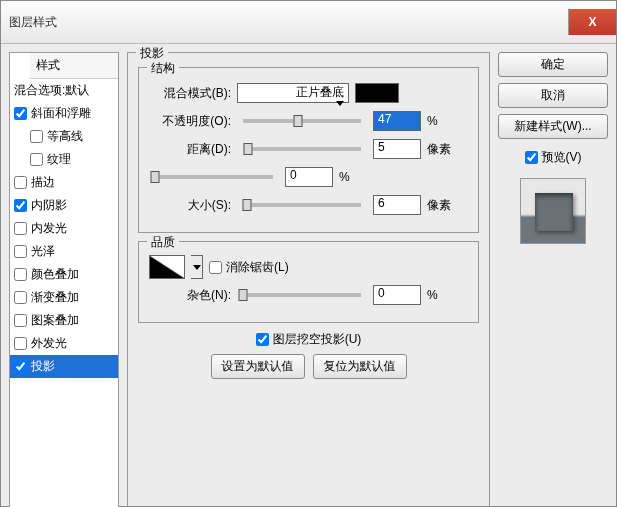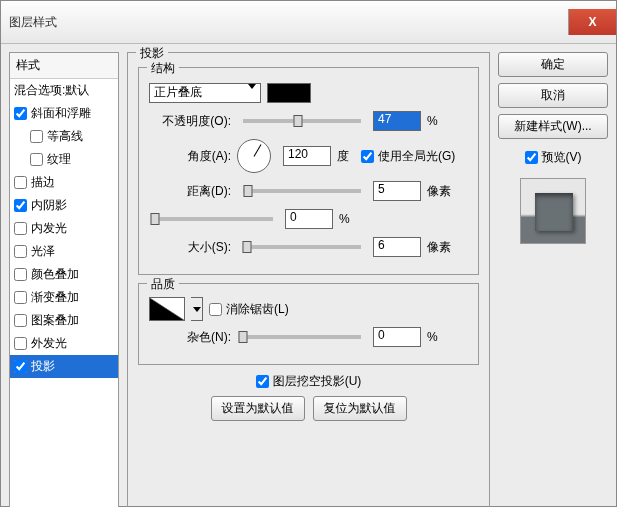--- a/index.html
+++ b/index.html
@@ -4,33 +4,33 @@
 <style>
 * { box-sizing: border-box; margin: 0; padding: 0; font-family: "Microsoft YaHei", SimSun, sans-serif; font-size: 12px; }
 body { background: #505458; width: 617px; height: 507px; overflow: hidden; }
 .dialog { background: #ececec; width: 617px; height: 507px; border: 1px solid #888; }
 .titlebar { height: 43px; background: linear-gradient(#fdfdfd,#e8e8e8); display: flex; align-items: center; border-bottom: 1px solid #bbb; }
 .titlebar-text { padding-left: 8px; color: #333; }
 .close-btn { margin-left: auto; width: 48px; height: 26px; background: linear-gradient(#d9553b,#c0392b); color: #fff; display: flex; align-items: center; justify-content: center; font-weight: bold; font-size: 14px; border-left: 1px solid #999; cursor: pointer; }
 .content { display: flex; padding: 8px; gap: 8px; height: calc(100% - 26px); }
 
 .styles-panel { width: 110px; border: 1px solid #999; background: #fff; }
-.styles-header { padding: 4px 6px; border-bottom: 1px solid #ccc; background: #f6f6f6; }
+.styles-header { padding: 4px 6px; border-bottom: 1px solid #ccc; background: #f6f6f6; margin-left: 20px; }
 .style-item { padding: 3px 4px; display: flex; align-items: center; gap: 4px; cursor: pointer; }
 .style-item.indent { padding-left: 20px; }
 .style-item.selected { background: #1f6fd6; color: #fff; }
 .style-item input[type=checkbox] { margin: 0; }
 
 .settings-panel { flex: 1; position: relative; }
 .groupbox { border: 1px solid #999; margin-bottom: 8px; padding: 14px 10px 10px; position: relative; }
 .groupbox-title { position: absolute; top: -8px; left: 8px; background: #ececec; padding: 0 4px; }
 
 .row { display: flex; align-items: center; margin-bottom: 6px; gap: 6px; height: 22px; }
 .row-label { width: 82px; text-align: right; }
-.combo { border: 1px solid #666; background: #fff; height: 20px; width: 112px; display: flex; align-items: flex-start; padding: 0 4px; justify-content: space-between; }
+.combo { border: 1px solid #666; background: #fff; height: 20px; width: 112px; display: flex; align-items: flex-end; padding: 0 4px; justify-content: space-between; flex-direction: column; }
 .combo-arrow { width: 0; height: 0; border-left: 4px solid transparent; border-right: 4px solid transparent; border-top: 5px solid #000; }
 .color-swatch { width: 44px; height: 20px; background: #000; border: 1px solid #666; }
 
 .slider { flex: 1; height: 4px; background: #bbb; position: relative; margin: 0 6px; max-width: 118px; }
 .slider-thumb { position: absolute; top: -4px; width: 9px; height: 12px; background: #d9d9d9; border: 1px solid #555; transform: translateX(-50%); }
 .num-input { border: 1px solid #666; background: #fff; height: 20px; width: 48px; padding: 0 4px; text-align: left; }
 .num-input.blue { background: #1f6fd6; color: #fff; }
 
 .angle-dial { width: 34px; height: 34px; border: 1px solid #666; border-radius: 50%; background: #fff; position: relative; margin-right: 6px; }
 .angle-line { position: absolute; left: 50%; top: 50%; width: 14px; height: 1px; background: #000; transform-origin: left center; transform: rotate(-60deg); }
@@ -121,48 +121,37 @@
     </div>
 
     <div class="settings-panel">
       <div class="groupbox" style="height:100%;">
         <span class="groupbox-title">投影</span>
 
         <div class="groupbox">
           <span class="groupbox-title">结构</span>
 
           <div class="row">
+            <span class="row-label">混合模式(B):</span>
             <div class="combo">
               <span>正片叠底</span>
               <span class="combo-arrow"></span>
             </div>
             <div class="color-swatch"></div>
           </div>
 
           <div class="row">
             <span class="row-label">不透明度(O):</span>
             <div class="slider">
                 <div class="slider-thumb" style="left:47%"></div>
               </div>
             <div class="num-input blue">47</div>
             <span>%</span>
           </div>
 
-          <div class="row" style="height:36px">
-            <span class="row-label">角度(A):</span>
-            <div class="angle-dial">
-                <div class="angle-line"></div>
-              </div>
-            <div class="num-input">120</div>
-            <span>度</span>
-            <label class="ck" style="margin-left:6px">
-              <input type="checkbox" checked="" style="">
-              <span>使用全局光(G)</span>
-            </label>
-          </div>
 
           <div class="row">
             <span class="row-label">距离(D):</span>
             <div class="slider">
                 <div class="slider-thumb" style="left:4%"></div>
               </div>
             <div class="num-input">5</div>
             <span>像素</span>
           </div>
 

